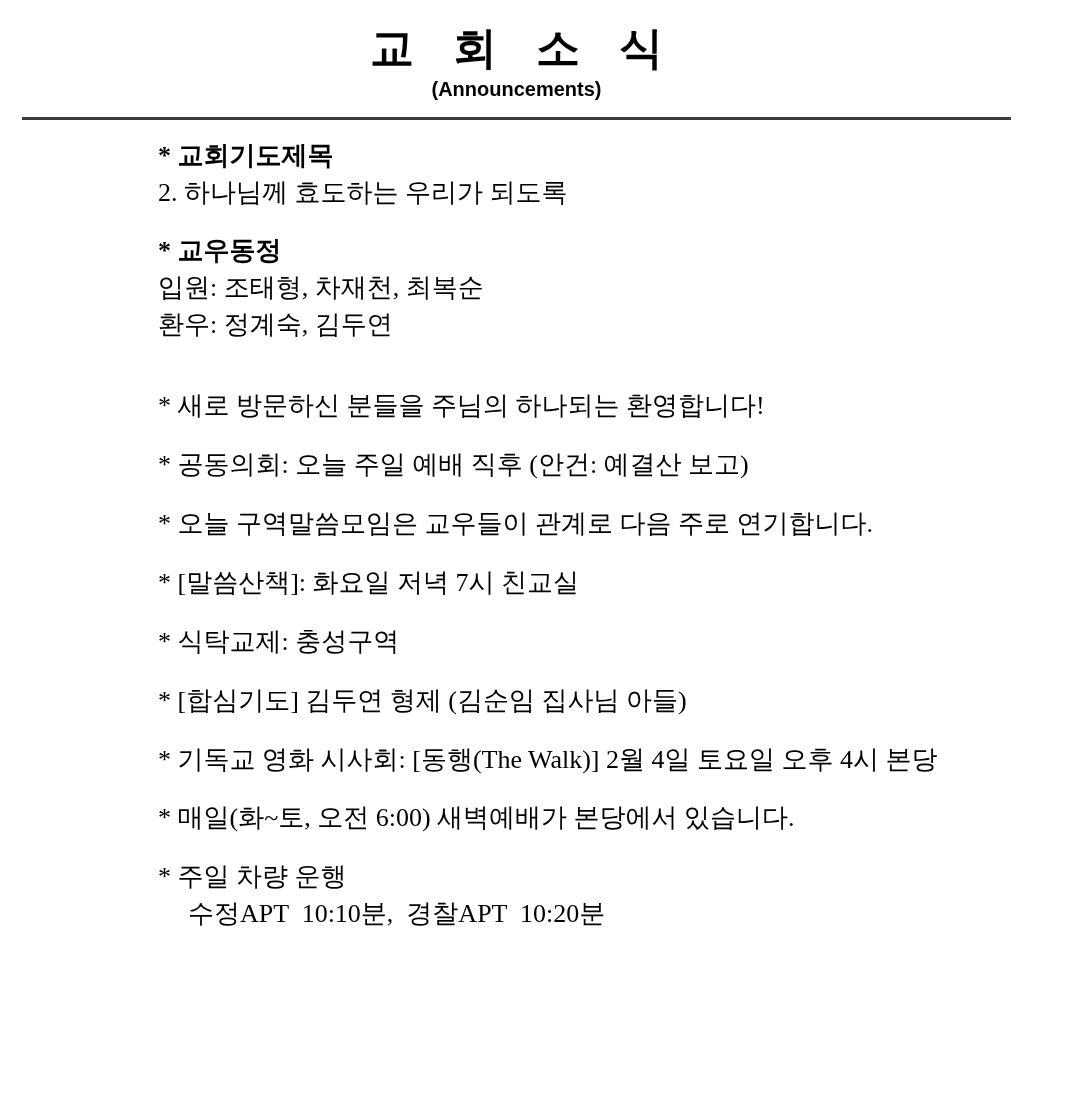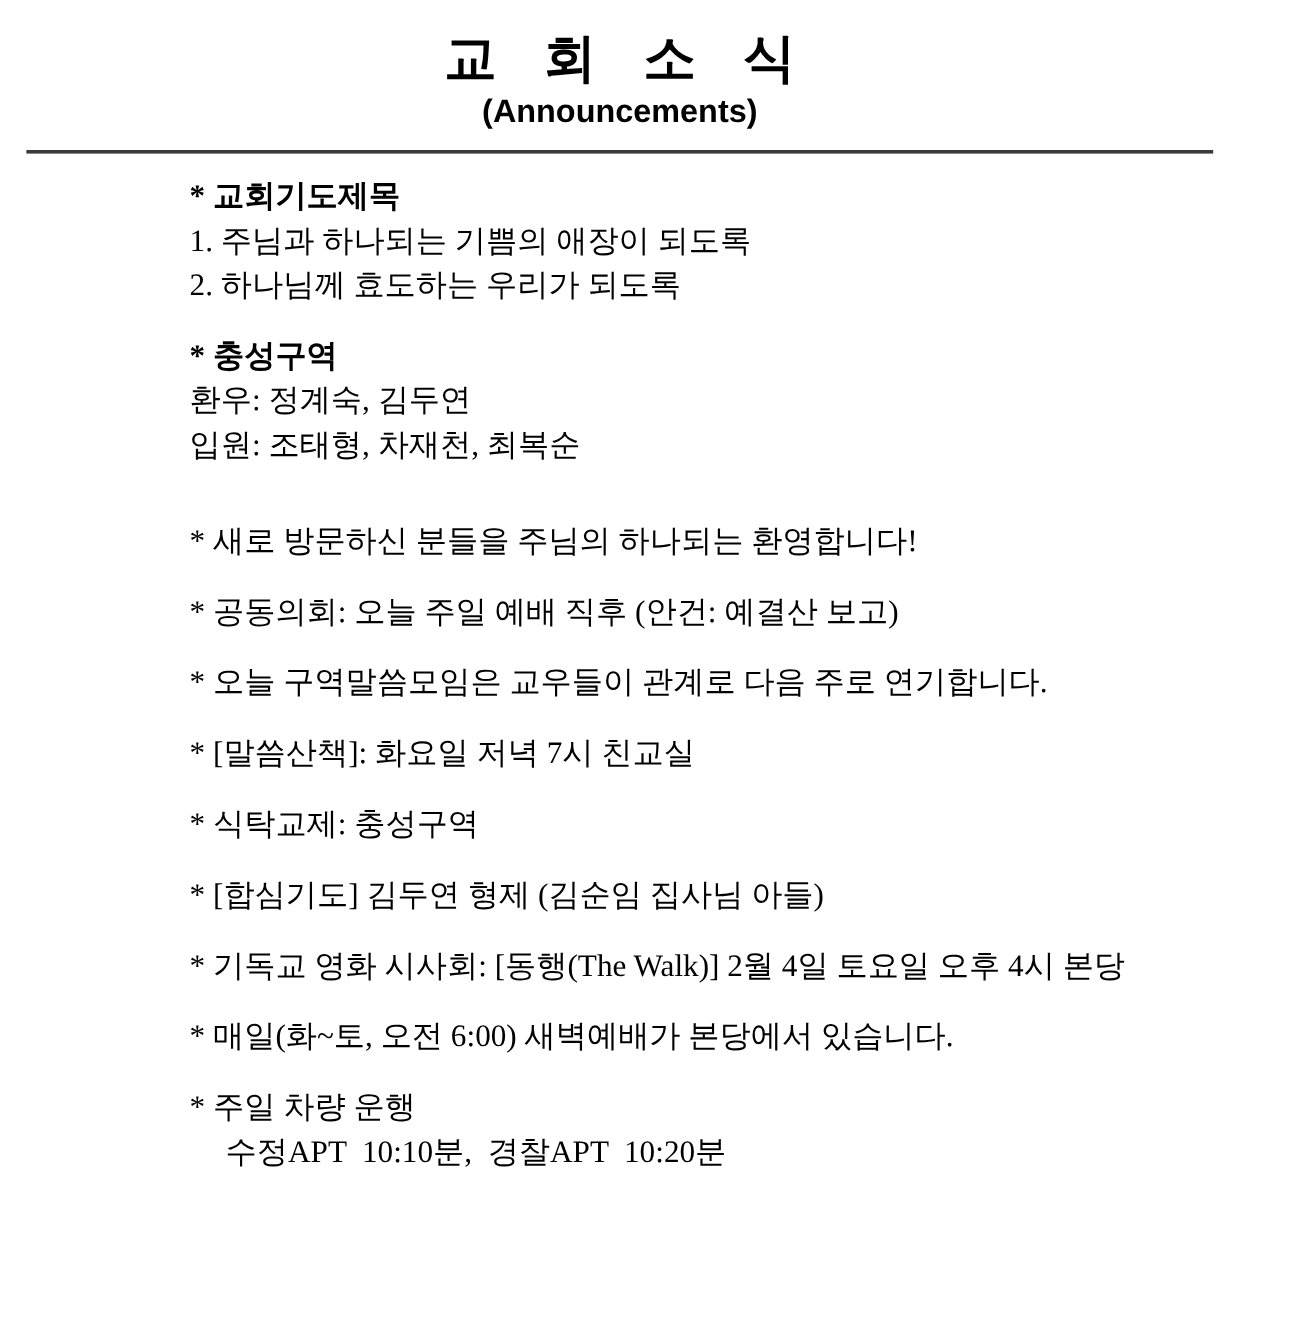--- a/index.html
+++ b/index.html
@@ -28,21 +28,21 @@
     font-family: "Liberation Serif", "DejaVu Serif", serif;
     font-size: 44px;
     font-weight: bold;
     letter-spacing: 14px;
     line-height: 1.15;
     margin: 0;
     padding-left: 14px;
   }
   .title-en {
     font-family: "Liberation Sans", "DejaVu Sans", sans-serif;
-    font-size: 27px;
+    font-size: 20px;
     font-weight: bold;
     line-height: 1.2;
     margin: 2px 0 0 0;
   }
   .rule {
     margin: 16px 22px 0 22px;
     border-top: 3px solid #3a3a3a;
   }
   .body-wrap {
     padding: 18px 26px 0 158px;
@@ -72,28 +72,27 @@
   <div class="header">
     <div class="title-ko">교 회 소 식</div>
     <div class="title-en">(Announcements)</div>
   </div>
 
   <div class="rule"></div>
 
   <div class="body-wrap">
 
     <div class="line bold">* 교회기도제목</div>
-    <div class="line">1. 주님과 하나되는 기쁨의 애장이 되도록</div>
     <div class="line">2. 하나님께 효도하는 우리가 되도록</div>
 
     <div class="gap-md"></div>
 
-    <div class="line bold">* 충성구역</div>
+    <div class="line bold">* 교우동정</div>
+    <div class="line">입원: 조태형, 차재천, 최복순</div>
     <div class="line">환우: 정계숙, 김두연</div>
-    <div class="line">입원: 조태형, 차재천, 최복순</div>
 
     <div class="gap-md"></div>
 
     <div class="line spaced-item">* 새로 방문하신 분들을 주님의 하나되는 환영합니다!</div>
     <div class="line spaced-item">* 공동의회: 오늘 주일 예배 직후 (안건: 예결산 보고)</div>
     <div class="line spaced-item">* 오늘 구역말씀모임은 교우들이 관계로 다음 주로 연기합니다.</div>
     <div class="line spaced-item">* [말씀산책]: 화요일 저녁 7시 친교실</div>
     <div class="line spaced-item">* 식탁교제: 충성구역</div>
     <div class="line spaced-item">* [합심기도] 김두연 형제 (김순임 집사님 아들)</div>
     <div class="line spaced-item">* 기독교 영화 시사회: [동행(The Walk)] 2월 4일 토요일 오후 4시 본당</div>

